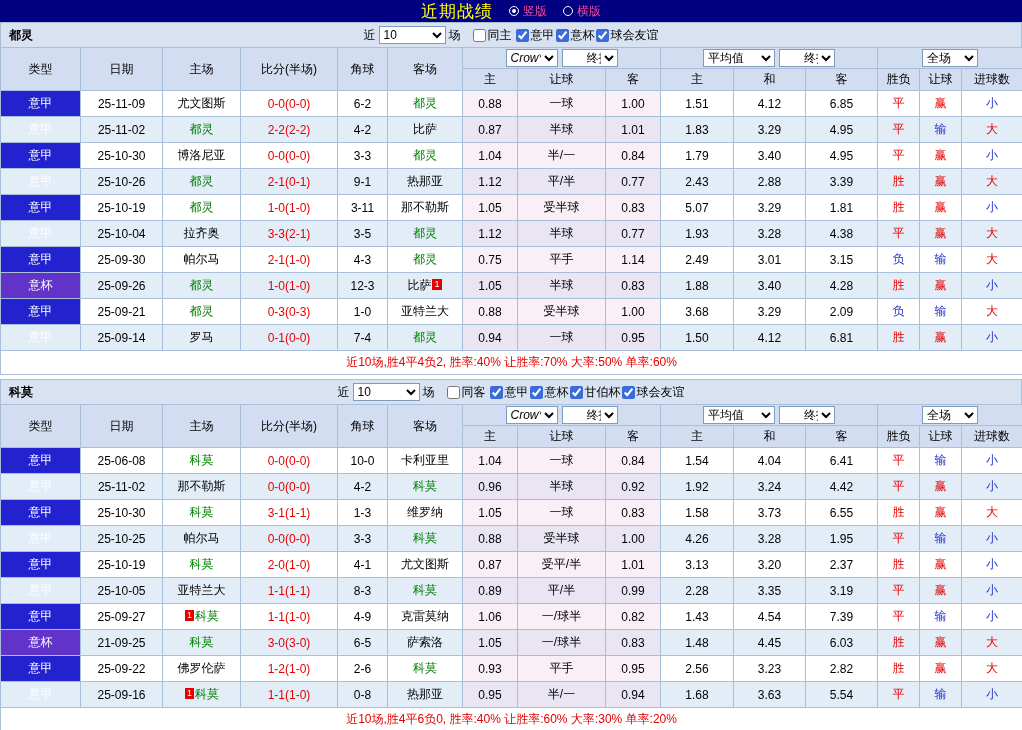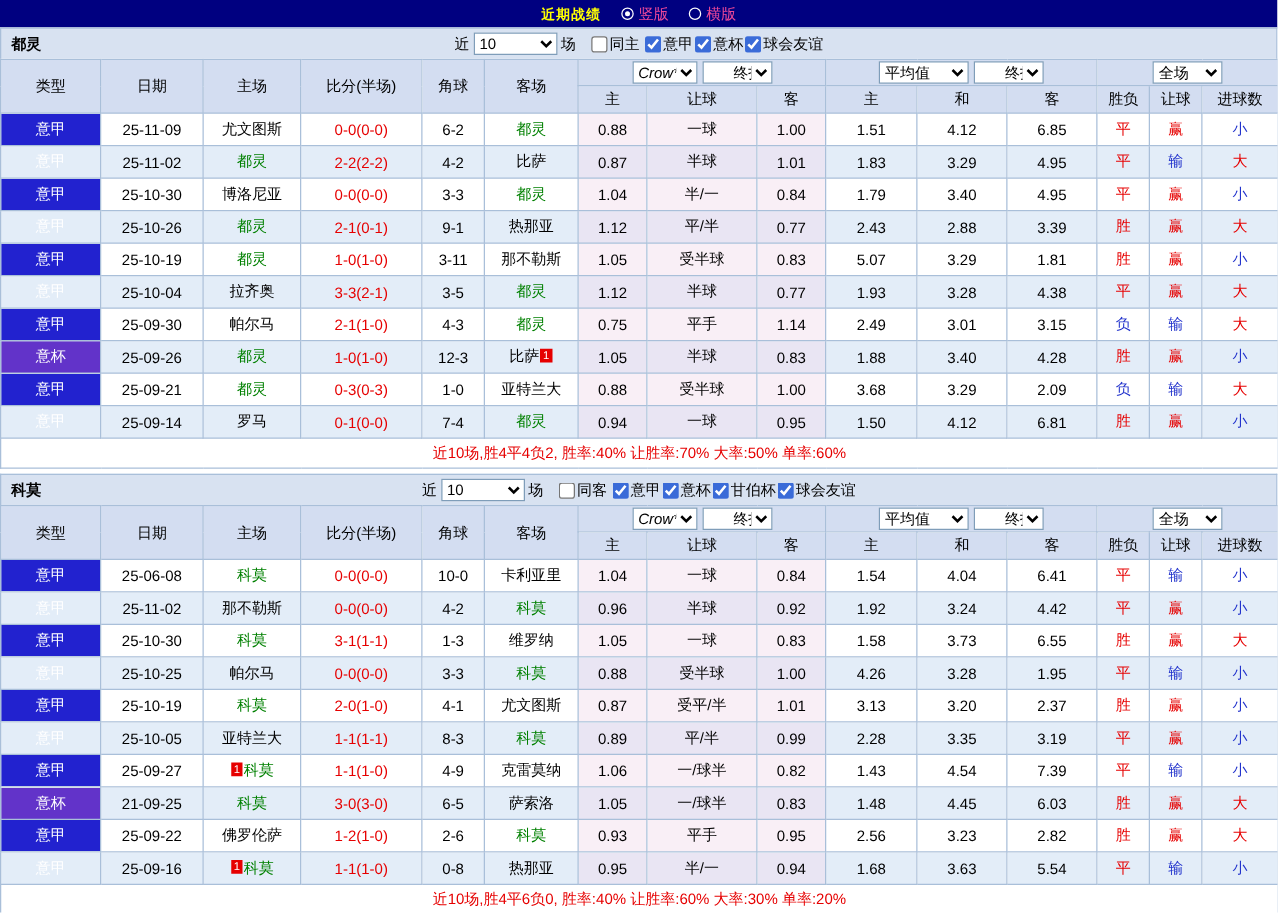--- a/index.html
+++ b/index.html
@@ -1,18 +1,18 @@
 <!DOCTYPE html>
 <html><head>
 <meta charset="utf-8">
 <style>
   *{margin:0;padding:0;box-sizing:border-box;}
   body{width:1022px;height:730px;overflow:hidden;font-family:"Liberation Sans","DejaVu Sans",sans-serif;font-size:12px;background:#fff;color:#000;}
   .topbar{height:22px;background:#000080;display:flex;align-items:center;justify-content:center;gap:16px;}
-  .title{color:#ffff00;font-weight:bold;font-size:11px;letter-spacing:1px;}
+  .title{color:#ffff00;font-weight:normal;font-size:17px;letter-spacing:1px;}
   .radio{display:inline-flex;align-items:center;gap:4px;color:#ec4899;cursor:pointer;}
   .radio-dot{width:10px;height:10px;border:1px solid #fff;border-radius:50%;position:relative;display:inline-block;}
   .radio-dot.sel::after{content:'';position:absolute;left:2px;top:2px;right:2px;bottom:2px;background:#fff;border-radius:50%;}
   .section{width:1022px;}
   .section + .section{margin-top:4px;}
   .ctrl-row{height:25px;background:#d8e2f1;border:1px solid #a9bfd9;border-bottom:none;display:flex;align-items:center;position:relative;}
   .team-name{position:absolute;left:8px;font-weight:bold;}
   .filters{margin:0 auto;display:flex;align-items:center;gap:3px;}
   select{font-size:12px;height:18px;border:1px solid #7f9db9;background:#fff;font-family:inherit;}
   .chk{display:inline-flex;align-items:center;gap:1px;}

